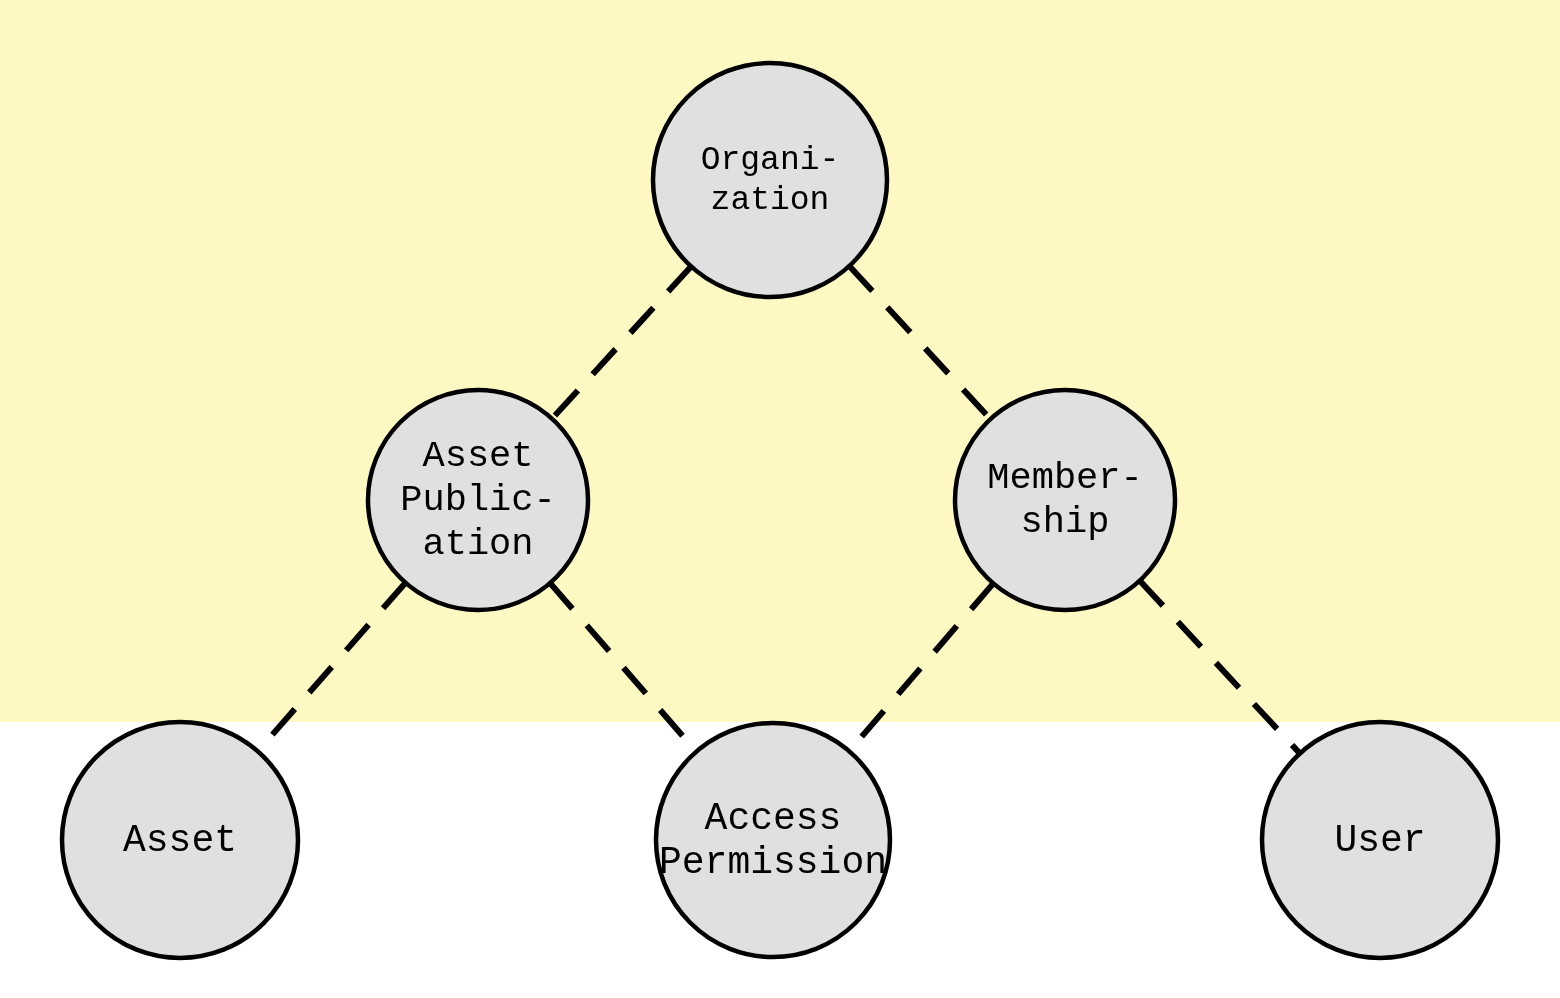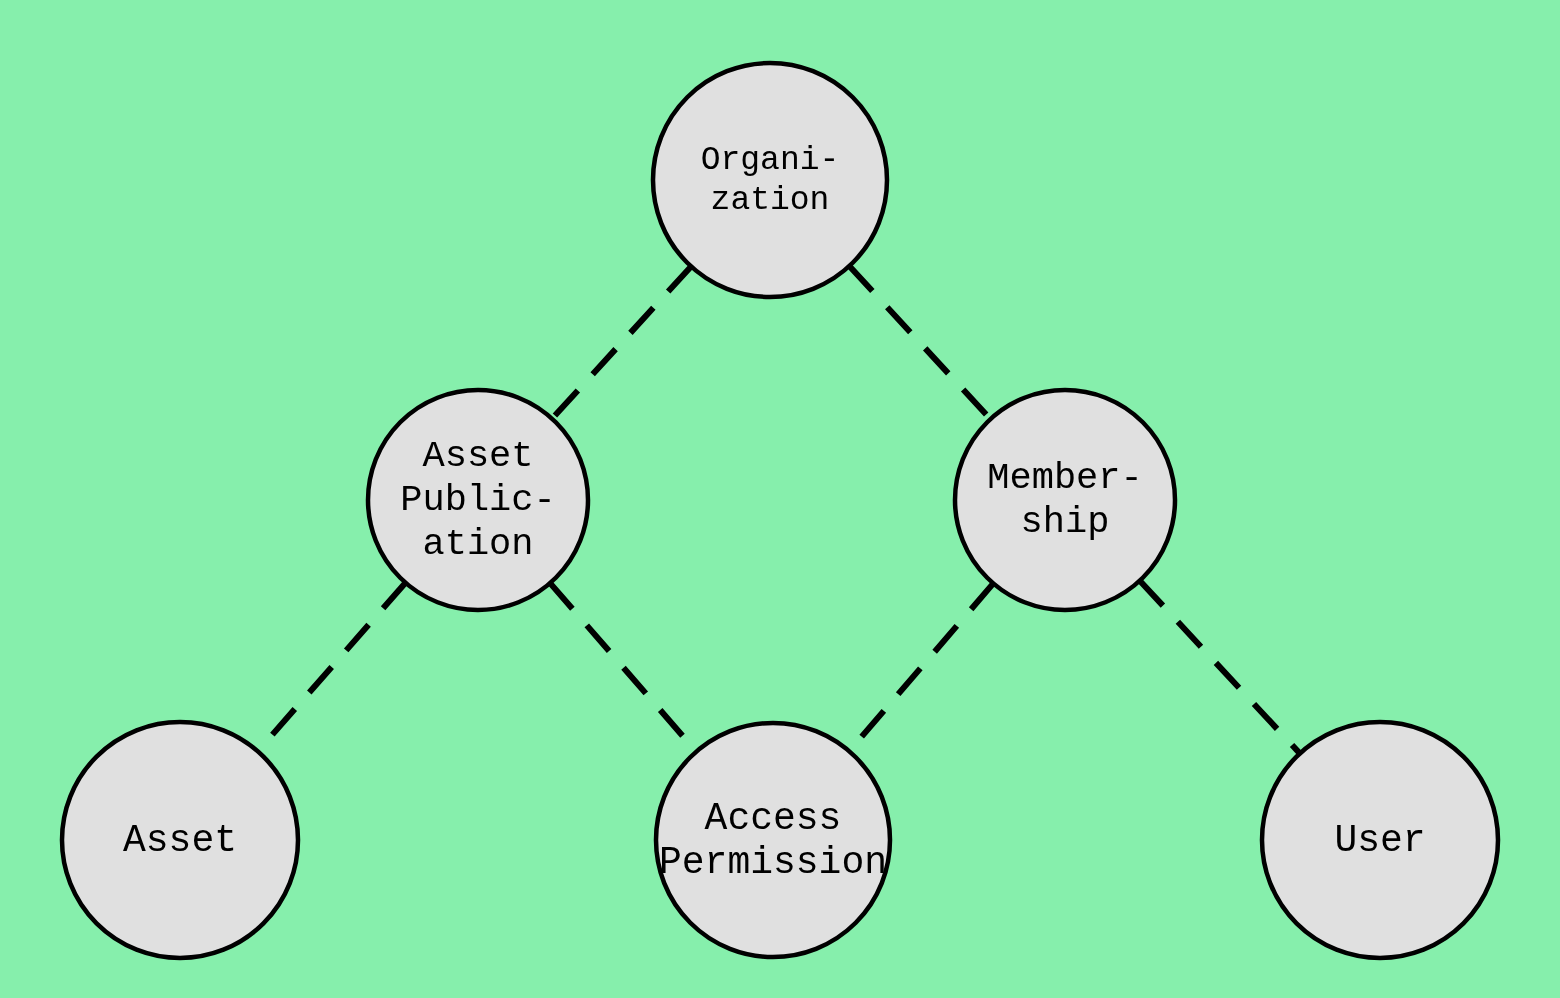--- a/index.html
+++ b/index.html
@@ -6,22 +6,22 @@
     margin: 0;
     padding: 0;
     background: #ffffff;
     width: 1560px;
     height: 998px;
     overflow: hidden;
   }
   .diagram-wrap {
     position: relative;
     width: 1560px;
-    height: 998px;
-    background: #86efac;
+    height: 722px;
+    background: #fef9c3;
   }
   svg text {
     font-family: "Liberation Mono", "DejaVu Sans Mono", monospace;
     fill: #000000;
   }
 </style>
 </head>
 <body>
 
 <div class="diagram-wrap">

